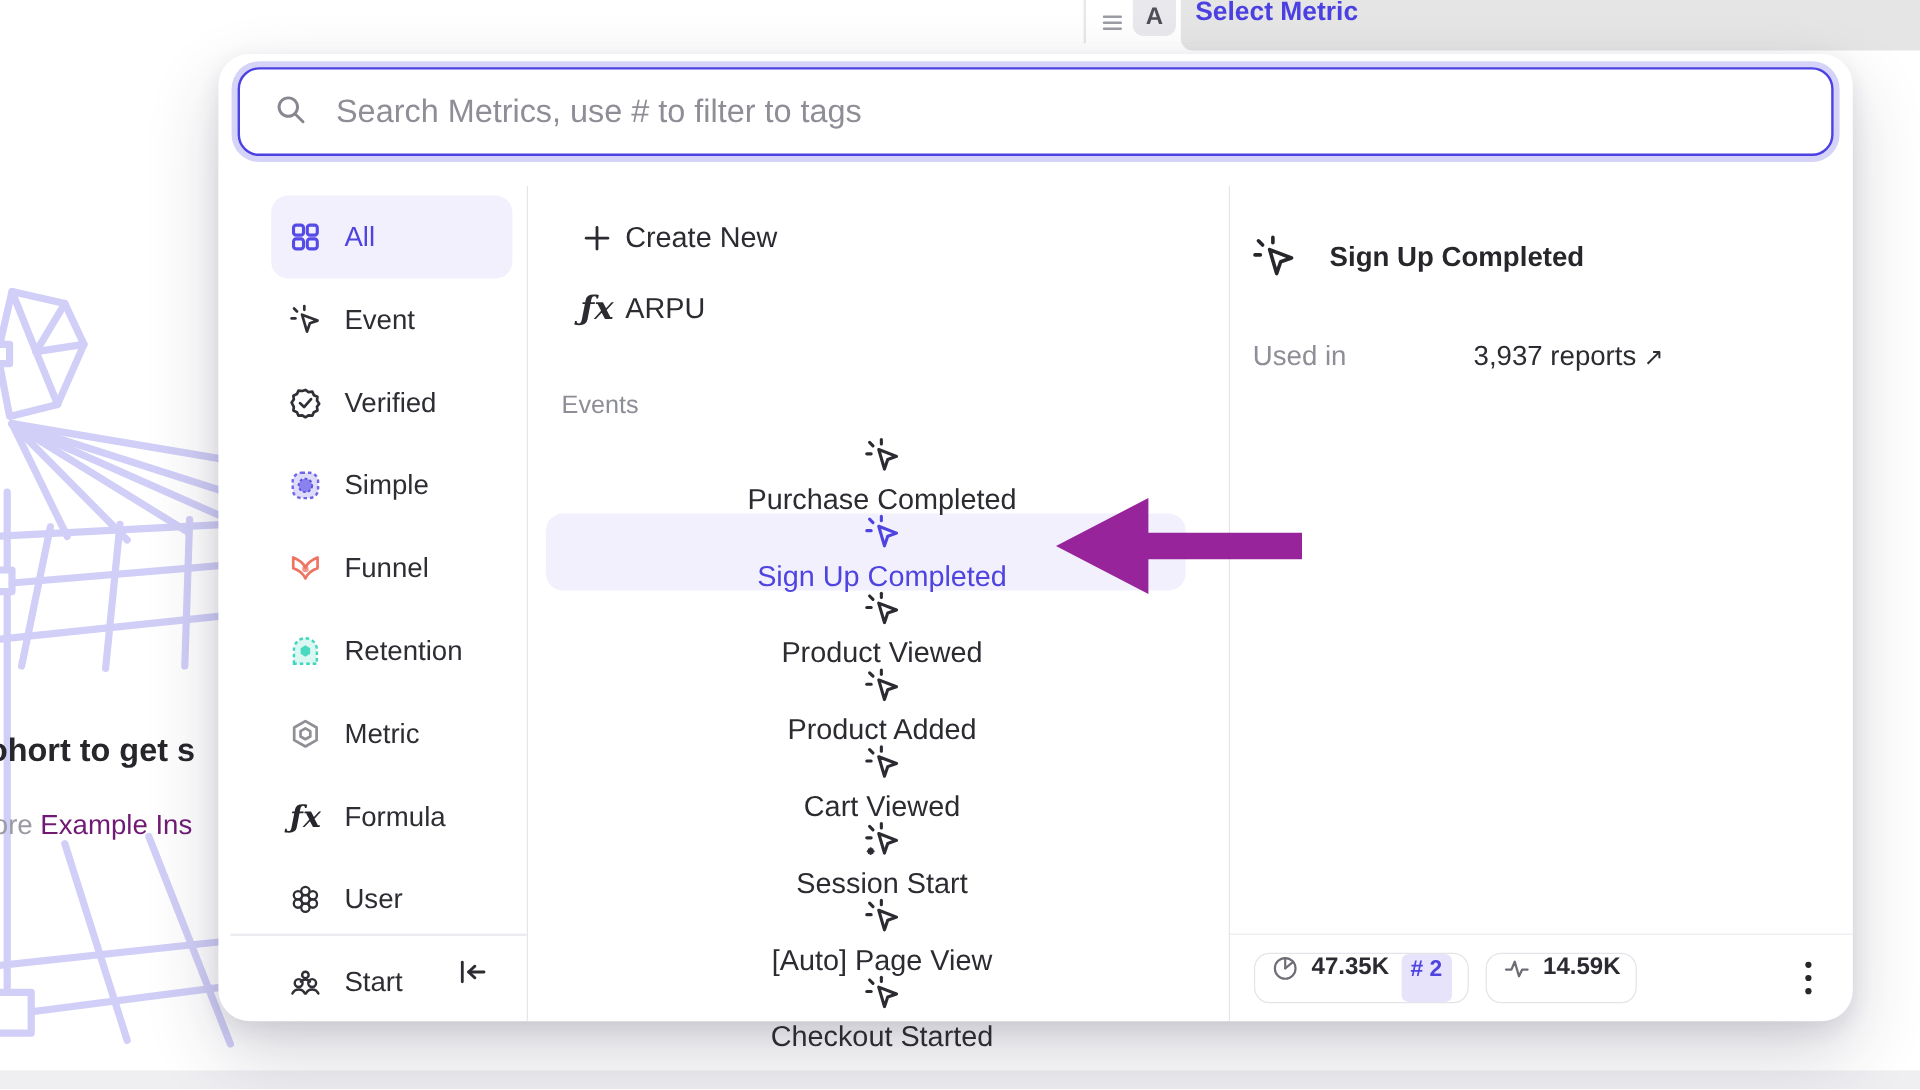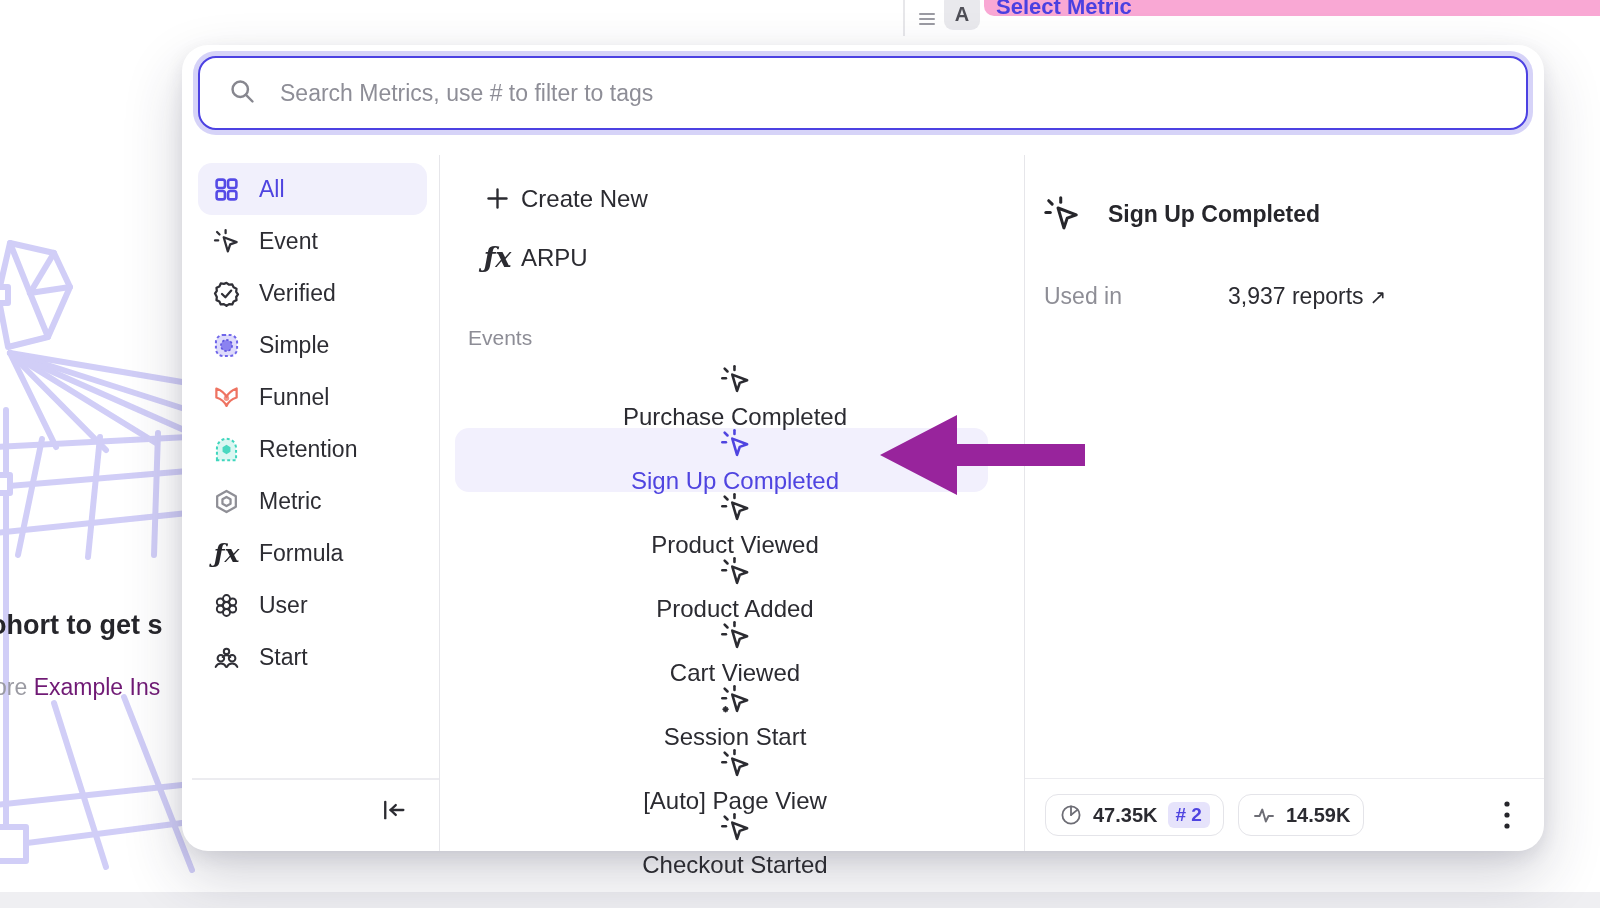--- a/index.html
+++ b/index.html
@@ -5,47 +5,47 @@
   html,body{margin:0;padding:0;background:#fff;}
   .stage{position:relative;width:1600px;height:908px;overflow:hidden;
          font-family:"Liberation Sans","DejaVu Sans",sans-serif;background:#fff;}
 
   
   .bg-vdivider{position:absolute;left:903px;top:0;width:2px;height:36px;background:#e7e7ea;}
   .drag-handle{position:absolute;left:916px;top:7px;color:#9b9ba3;}
   .a-badge{position:absolute;left:944px;top:-7px;width:36px;height:37px;border-radius:9px;
            background:#e9e9ed;color:#4f4f57;font-size:20px;font-weight:700;
            display:flex;align-items:flex-end;justify-content:center;padding-bottom:4px;box-sizing:border-box;}
-  .metric-row{position:absolute;left:984px;top:0;right:0;height:16px;background:#f9a8d4;
-              border-bottom-left-radius:10px;display:flex;align-items:center;padding-left:12px;}
+  .metric-row{position:absolute;left:984px;top:0;right:0;height:42px;background:#e5e5e5;
+              border-bottom-left-radius:10px;display:flex;padding-left:12px;}
   .metric-row span{font-size:22px;font-weight:600;color:#4b40e1;margin-top:-3px;}
 
   .bg-art{position:absolute;left:-4px;top:225px;opacity:.85;}
   .bg-text1{position:absolute;left:-10px;top:610px;font-size:27px;font-weight:700;color:#26262b;white-space:nowrap;}
   .bg-text2{position:absolute;left:-6px;top:674px;font-size:23px;white-space:nowrap;}
   .bg-text2 .muted{color:#9a9aa2;}
   .bg-text2 .link{color:#701a75;font-weight:500;}
   .bottom-strip{position:absolute;left:0;right:0;bottom:0;height:16px;background:#efeff2;}
 
   
   .modal{position:absolute;left:182px;top:45px;width:1362px;height:806px;background:#fff;
          border-radius:26px;z-index:10;
          box-shadow:0 26px 60px rgba(40,40,70,.20),0 6px 18px rgba(40,40,70,.10);}
   .search{position:absolute;left:16px;right:16px;top:11px;height:74px;background:#fff;
           border:2.5px solid #4c41e2;border-radius:18px;box-shadow:0 0 0 5px #d6d3f8;
           display:flex;align-items:center;padding:0 10px 0 28px;box-sizing:border-box;gap:22px;}
-  .search input{flex:1;border:none;outline:none;font-size:23px;color:#3c3c44;background:transparent;
+  .search input{flex:1;border:none;outline:none;font-size:27px;color:#3c3c44;background:transparent;
                 font-family:"Liberation Sans","DejaVu Sans",sans-serif;}
   .search input::placeholder{color:#8e8e97;}
 
   .cols{position:absolute;left:0;right:0;top:110px;bottom:0;display:flex;}
   .sidebar{width:258px;border-right:1.5px solid #e6e6ea;box-sizing:border-box;position:relative;
            padding:8px 12px 0 16px;}
-  .side-item{height:52px;display:flex;align-items:center;gap:19px;padding-left:15px;border-radius:14px;
-             font-size:23px;color:#2d2d33;cursor:pointer;}
+  .side-item{height:69px;display:flex;align-items:center;gap:19px;padding-left:15px;border-radius:14px;
+             font-size:23px;color:#2d2d33;cursor:pointer;margin-left:28px;}
   .side-item .ic{width:27px;height:27px;display:flex;align-items:center;justify-content:center;color:#2f2f36;}
   .side-item.sel{background:#f1f0fc;color:#4f44e0;}
   .side-item.sel .ic{color:#554be6;}
   .side-foot-line{position:absolute;left:10px;right:0;top:623px;height:1.5px;background:#ececf0;}
   .collapse-btn{position:absolute;right:28px;top:638px;width:34px;height:34px;display:flex;
                 align-items:center;justify-content:center;color:#2b2b31;cursor:pointer;}
 
   .list{width:584px;box-sizing:border-box;padding:14px 0 0 15px;position:relative;}
   .row{height:59px;display:flex;align-items:center;gap:8px;padding-left:27px;margin-right:36px;
        font-size:24px;font-weight:500;color:#2b2b31;border-radius:14px;cursor:pointer;}
@@ -58,21 +58,21 @@
   .detail{flex:1;border-left:1.5px solid #e6e6ea;box-sizing:border-box;position:relative;}
   .d-head{display:flex;align-items:center;gap:27px;padding:40px 0 0 18px;}
   .d-head .ic{width:38px;height:38px;color:#26262b;}
   .d-title{font-size:23px;font-weight:700;color:#26262b;}
   .d-used{display:flex;align-items:center;margin:50px 0 0 19px;font-size:23px;gap:29px;}
   .d-used .lbl{color:#8e8e96;width:155px;}
   .d-used .val{color:#2b2b31;cursor:pointer;}
   .d-used .arrow{font-size:20px;margin-left:6px;}
   .d-foot{position:absolute;left:0;right:0;bottom:0;height:73px;border-top:1.5px solid #ececf0;
           display:flex;align-items:center;padding:0 22px 0 20px;gap:14px;box-sizing:border-box;}
-  .pill{height:40px;border:1.5px solid #e4e4e9;border-radius:13px;display:flex;align-items:center;
+  .pill{height:40px;border:1.5px solid #e4e4e9;border-radius:13px;display:flex;
         gap:10px;padding:0 13px;font-size:20px;font-weight:600;color:#2b2b31;cursor:pointer;background:#fff;}
   .pill .ic{color:#6d6d75;display:flex;}
   .hash-badge{background:#e6e3fb;color:#4f44e0;border-radius:6px;padding:2px 8px;font-size:19px;font-weight:600;}
   .spacer{flex:1;}
   .kebab{width:30px;height:34px;display:flex;align-items:center;justify-content:center;color:#26262b;cursor:pointer;}
 
   .big-arrow{position:absolute;left:865px;top:413px;z-index:20;pointer-events:none;}
   svg.ln{stroke:currentColor;fill:none;stroke-linecap:round;stroke-linejoin:round;}
   .fx-glyph{font-family:"DejaVu Serif","Liberation Serif",serif;font-style:italic;font-weight:700;}
 </style>

